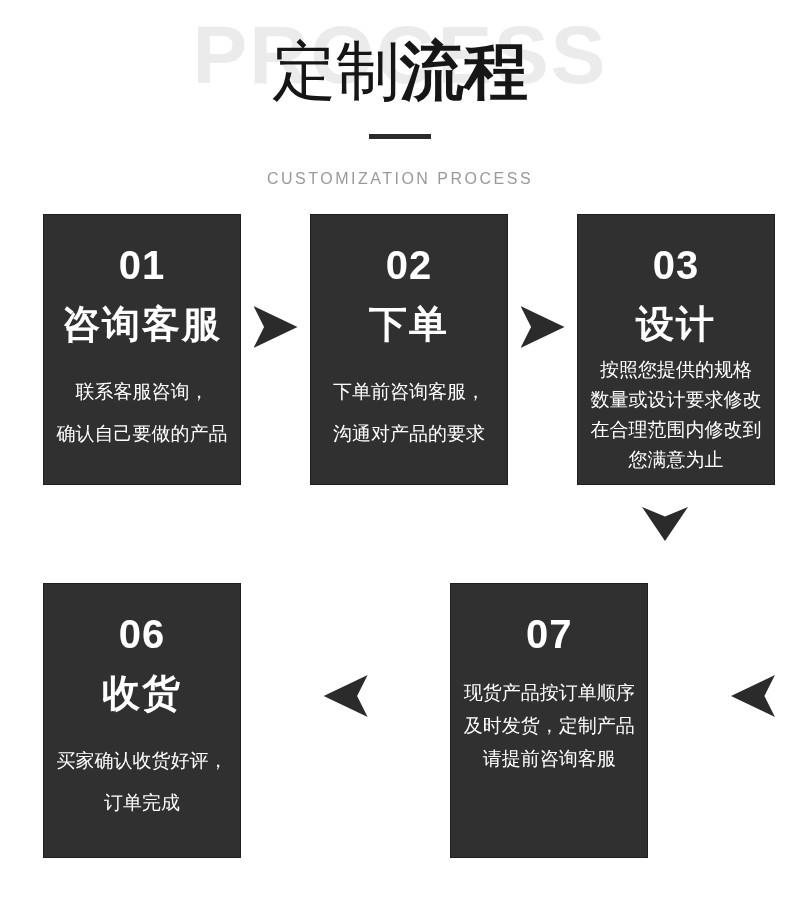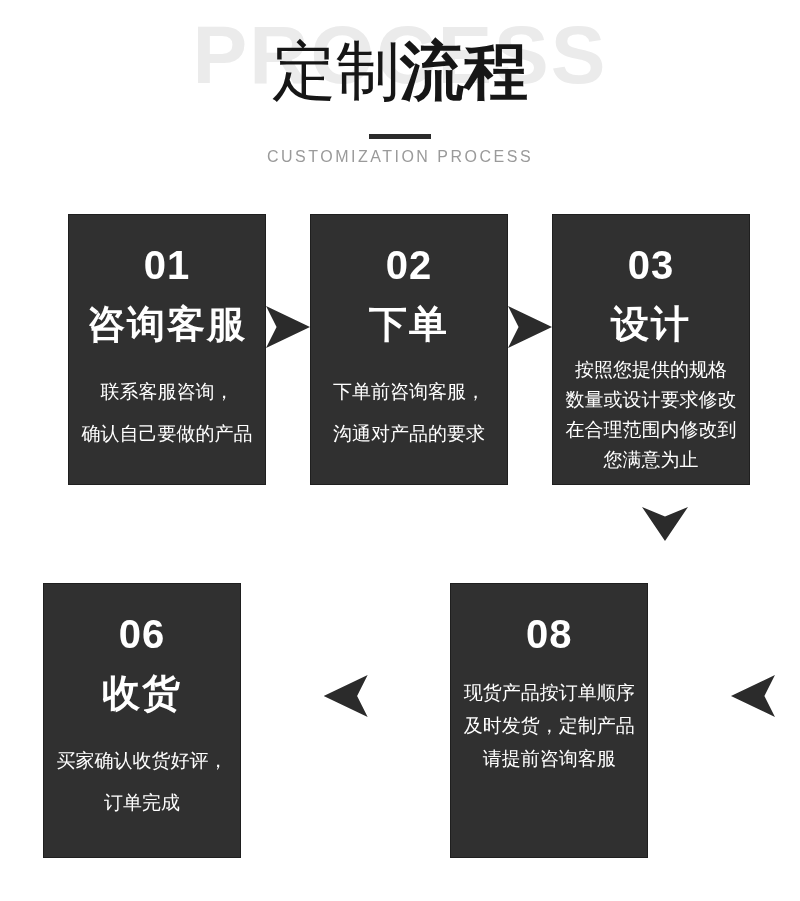--- a/index.html
+++ b/index.html
@@ -24,29 +24,29 @@
     position:absolute;top:36px;left:0;right:0;text-align:center;z-index:1;
     color:var(--title);font-size:64px;line-height:1.12;white-space:nowrap;
   }
   .main-title .t-light{font-weight:400;}
   .main-title .t-bold{font-weight:900;}
   .divider{
     position:absolute;top:134px;left:50%;transform:translateX(-50%);
     width:62px;height:5px;background:var(--arrow);z-index:1;
   }
   .subtitle{
-    position:absolute;top:148px;left:0;right:0;text-align:center;
+    position:absolute;top:170px;left:0;right:0;text-align:center;
     font-size:16px;letter-spacing:2.5px;color:var(--subtitle);white-space:nowrap;
   }
   
   .flow{
     position:absolute;left:43px;width:732px;
     display:flex;justify-content:space-between;align-items:flex-start;
   }
-  .row1{top:214px;justify-content:center;}
+  .row1{top:214px;}
   .row2{top:583px;}
   .card{
     width:198px;background:var(--box-bg);border:1px solid var(--box-border);
     color:var(--text-on-dark);text-align:center;padding-top:30px;
   }
   .row1 .card{height:271px;}
   .row2 .card{height:275px;}
   .num{font-size:40px;font-weight:700;line-height:40px;letter-spacing:1px;}
   .step-title{font-size:38px;font-weight:700;line-height:38px;margin-top:20px;letter-spacing:2px;}
   .desc{font-size:19px;}
@@ -116,21 +116,21 @@
     <div class="step-title">收货</div>
     <div class="desc lines-2">
       <div class="line">买家确认收货好评，</div>
       <div class="line">订单完成</div>
     </div>
   </section>
 
   <div class="arrow arrow-left"></div>
 
   <section class="card">
-    <div class="num">08</div>
+    <div class="num">07</div>
     <div class="desc lines-3">
       <div class="line">现货产品按订单顺序</div>
       <div class="line">及时发货，定制产品</div>
       <div class="line">请提前咨询客服</div>
     </div>
   </section>
 
   <div class="arrow arrow-left"></div>
 
 </div>

